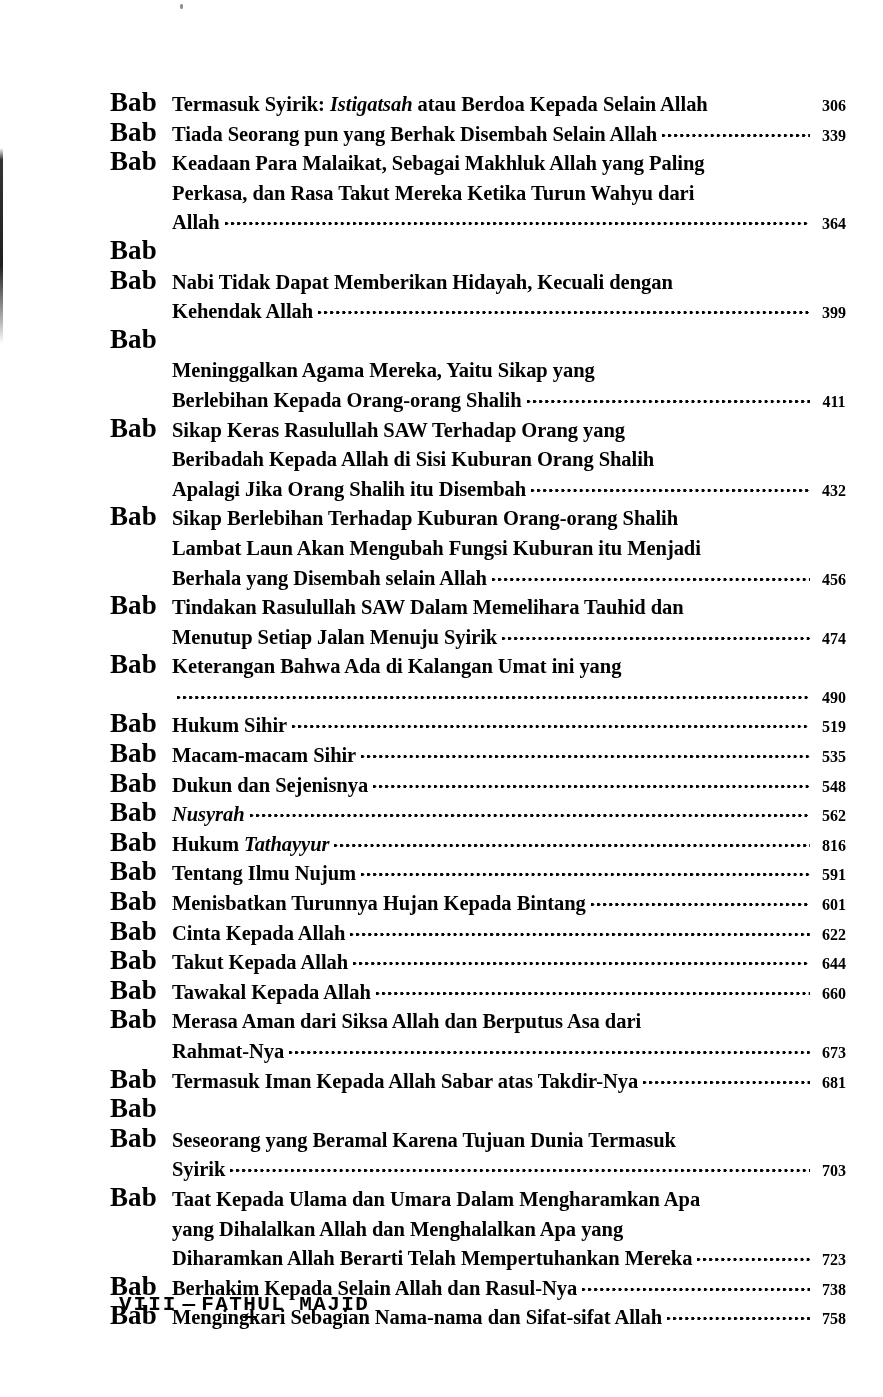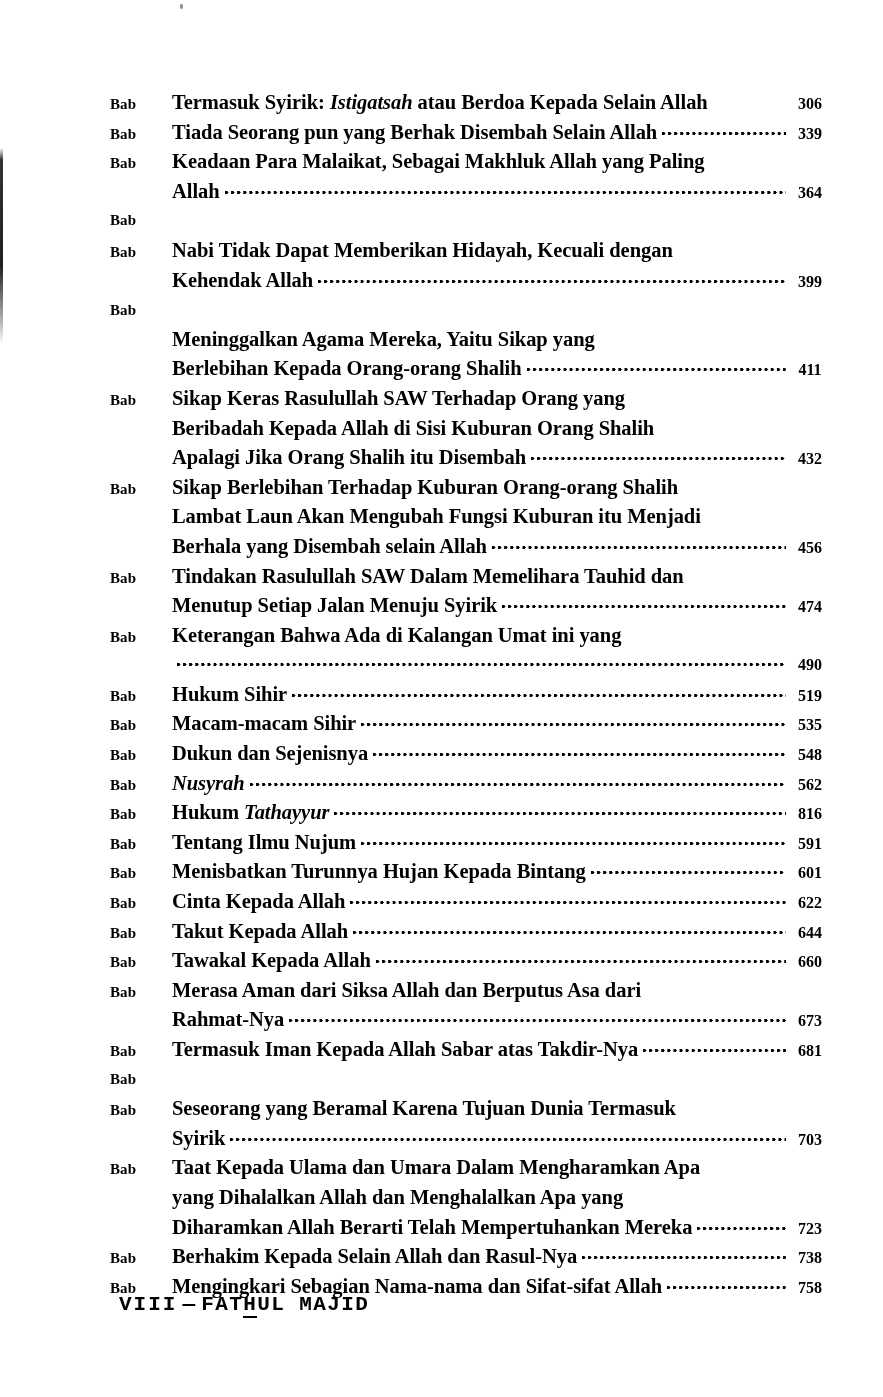--- a/index.html
+++ b/index.html
@@ -64,32 +64,32 @@
     white-space: nowrap;
   }
 
   
   .bab {
     flex: 0 0 auto;
     width: 62px;
     margin-left: 110px;
     text-align: left;
     font-weight: bold;
-    font-size: 15px;
+    font-size: 27px;
     letter-spacing: 0.1px;
   }
   .bab.blank { color: transparent; }
 
   
   .body {
     flex: 1 1 auto;
     display: flex;
     align-items: baseline;
     min-width: 0;
-    padding-right: 53px;
+    padding-right: 29px;
   }
 
   .title {
     flex: 0 0 auto;
     font-weight: bold;
     font-size: 20.5px;
     letter-spacing: -0.05px;
   }
   .title i {
     font-style: italic;
@@ -177,20 +177,28 @@
         <span class="bab">Bab</span>
         <span class="body">
           <span class="title"><span>Keadaan Para Malaikat, Sebagai Makhluk Allah yang Paling</span></span>
           <span class="leader none"></span>
           <span class="page empty"></span>
         </span>
       </div>
       <div class="line">
         <span class="bab blank">Bab</span>
         <span class="body">
+          <span class="title"><span>Perkasa, dan Rasa Takut Mereka Ketika Turun Wahyu dari</span></span>
+          <span class="leader none"></span>
+          <span class="page empty"></span>
+        </span>
+      </div>
+      <div class="line">
+        <span class="bab blank">Bab</span>
+        <span class="body">
           <span class="title"><span>Allah</span></span>
           <span class="leader"></span>
           <span class="page">364</span>
         </span>
       </div>
     </div>
     <div class="entry">
       <div class="line">
         <span class="bab">Bab</span>
       </div>

